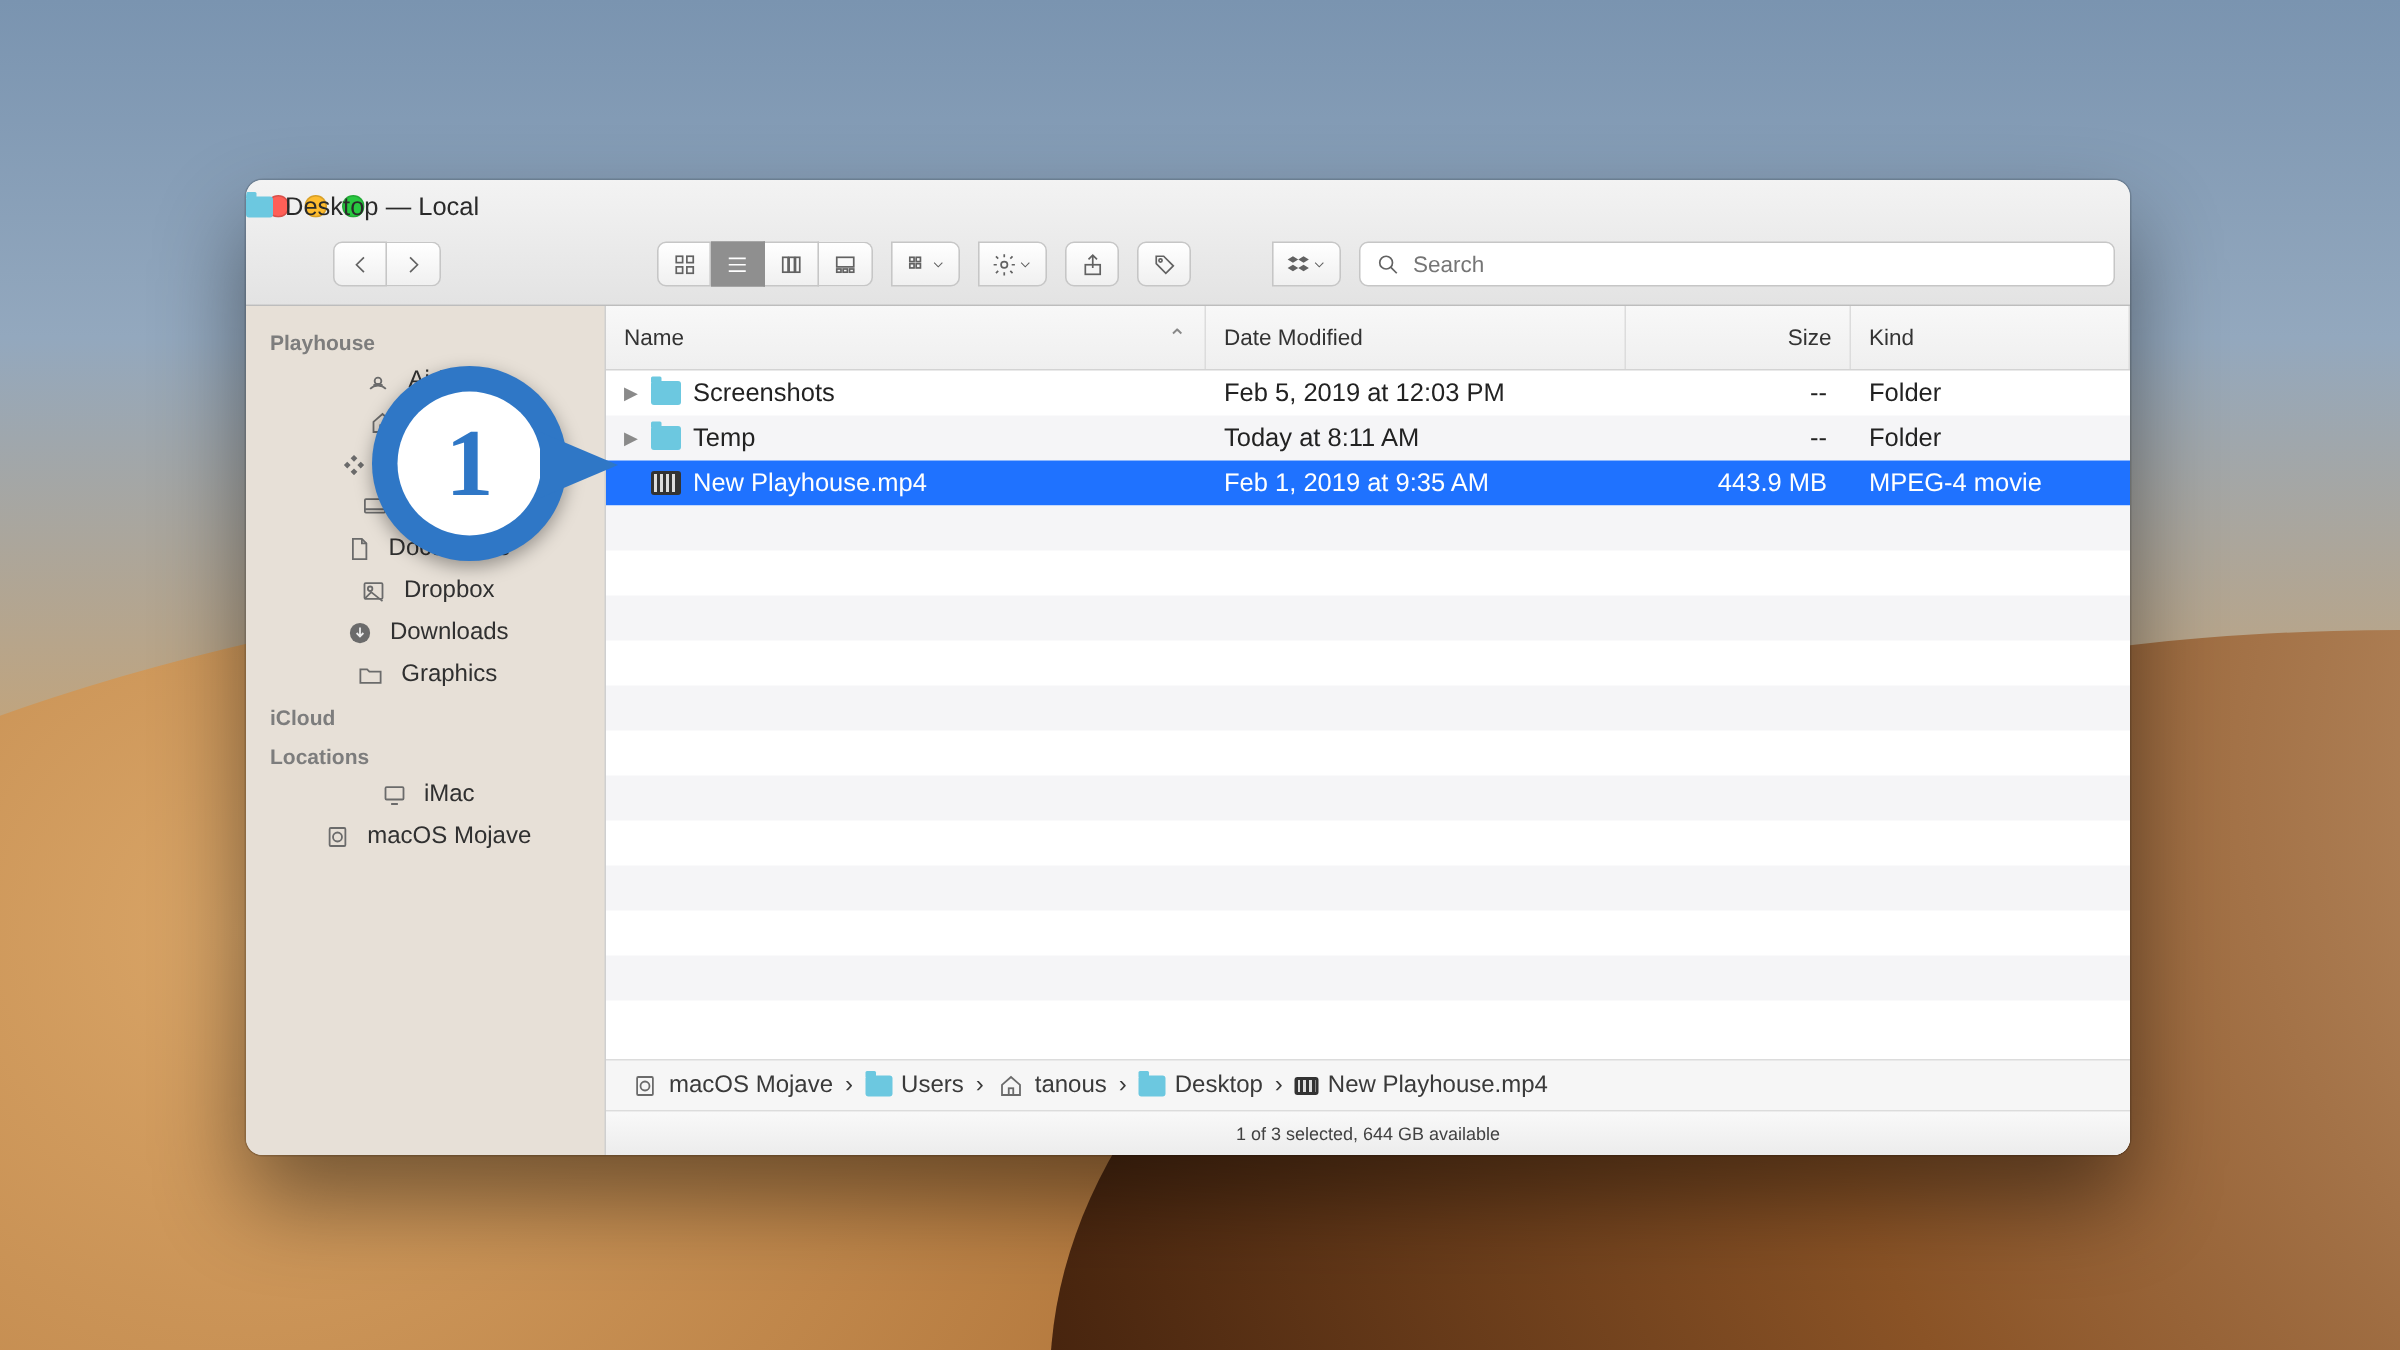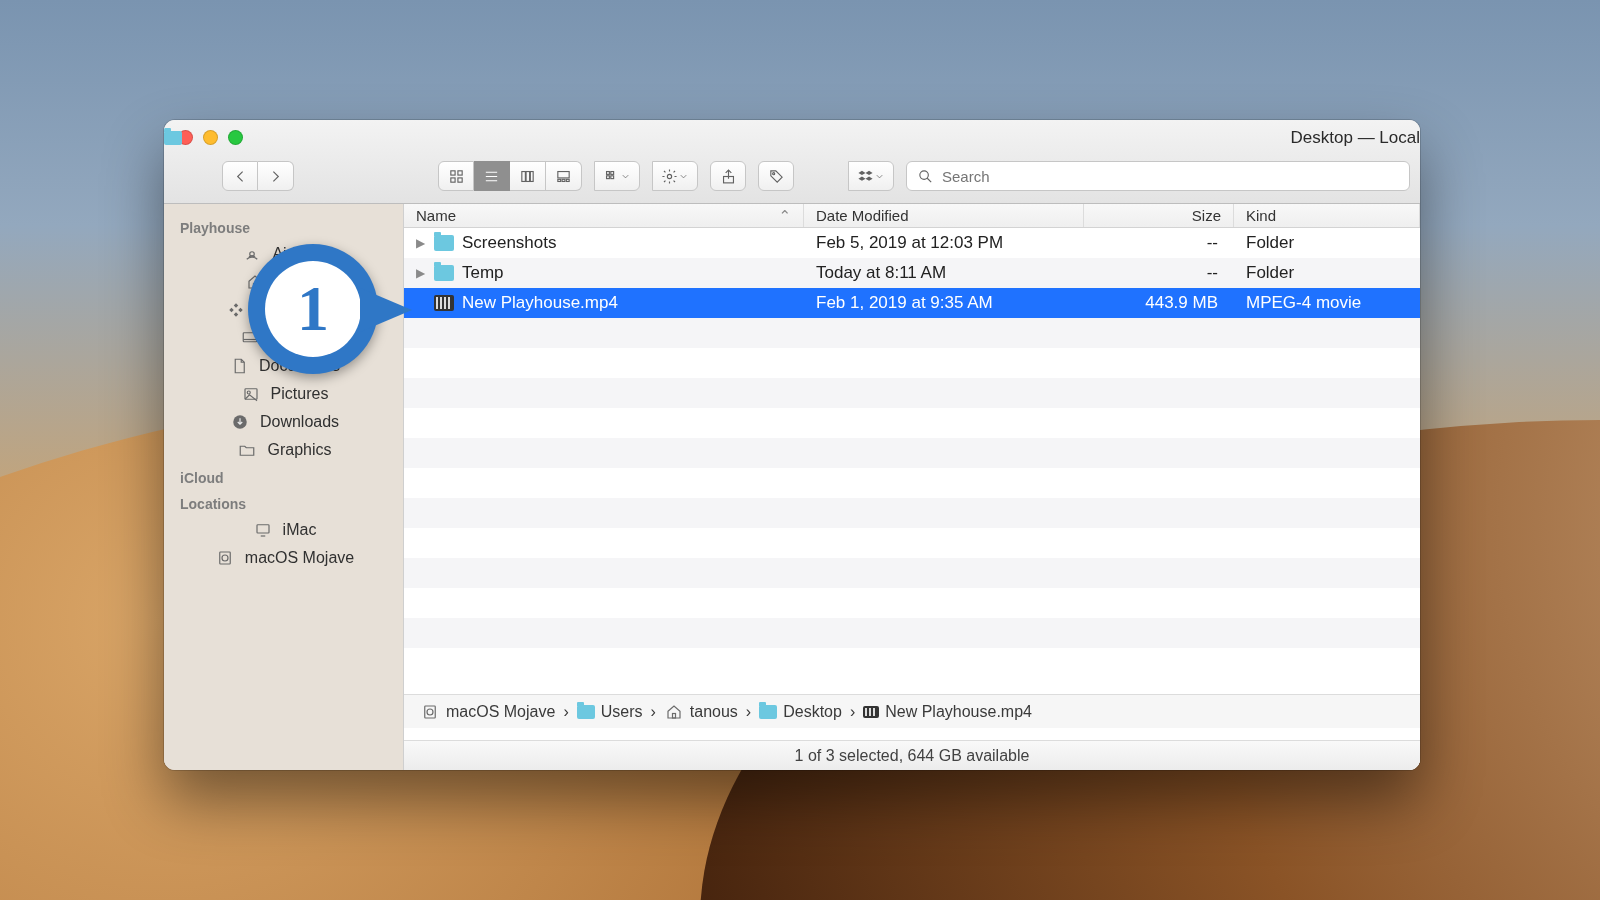--- a/index.html
+++ b/index.html
@@ -20,21 +20,21 @@
     background:#ececec; border-radius:11px; box-shadow:0 30px 60px rgba(0,0,0,0.45), 0 0 0 1px rgba(0,0,0,0.15);
     display:flex; flex-direction:column; overflow:hidden;
   }
   .titlebar {
     height:84px; background:linear-gradient(#f3f3f3,#e3e3e3);
     border-bottom:1px solid #bdbdbd; position:relative; flex:0 0 auto;
   }
   .traffic { position:absolute; left:14px; top:10px; display:flex; gap:10px; }
   .dot { width:15px; height:15px; border-radius:50%; border:1px solid rgba(0,0,0,0.15); }
   .dot.red{background:#ff5f57;} .dot.yellow{background:#febc2e;} .dot.green{background:#28c840;}
-  .title { position:absolute; left:0; right:0; top:8px; text-align:center; font-size:17px; color:#2a2a2a; display:flex; align-items:center; justify-content:space-between; gap:8px;}
+  .title { position:absolute; left:0; right:0; top:8px; text-align:center; font-size:17px; color:#2a2a2a; display:flex; align-items:center; justify-content:flex-start; gap:8px;}
   .folder-mini { width:18px; height:14px; background:#6cc8e0; border-radius:2px; position:relative; }
   .folder-mini::before{content:"";position:absolute;left:0;top:-3px;width:7px;height:4px;background:#6cc8e0;border-radius:1px 1px 0 0;}
   .toolbar { position:absolute; left:10px; right:10px; top:36px; height:40px; display:flex; align-items:center; gap:12px;margin-left:48px; }
   .btngrp { display:flex; }
   .tbtn {
     height:30px; min-width:36px; background:linear-gradient(#ffffff,#f0f0f0);
     border:1px solid #c6c6c6; display:flex; align-items:center; justify-content:center;
     color:#555; font-size:15px; padding:0 8px;
   }
   .btngrp .tbtn:first-child{border-radius:6px 0 0 6px;}
@@ -53,21 +53,21 @@
 
   .body { flex:1; display:flex; overflow:hidden; }
   .sidebar { width:240px; background:rgba(230,222,211,0.85); border-right:1px solid #cfcfcf; padding:10px 0 0 0; overflow:hidden; font-size:16px; color:#303030;}
   .sb-head { color:#7d7d7d; font-size:14px; font-weight:600; padding:6px 16px 4px; }
   .sb-item { display:flex; align-items:center; gap:10px; padding:5px 16px 5px 18px; cursor:default;justify-content:center;}
   .sb-item.sel { background:rgba(0,0,0,0); }
   .sb-ic { width:20px; height:18px; display:flex; align-items:center; justify-content:center; color:#6b6b6b;}
   .sb-ic svg{width:18px;height:18px;stroke:#6b6b6b;fill:none;stroke-width:1.6;}
 
   .main { flex:1; display:flex; flex-direction:column; background:#fff; }
-  .cols { height:24px; background:linear-gradient(#f8f8f8,#efefef); border-bottom:1px solid #d3d3d3;
+  .cols { height:43px; background:linear-gradient(#f8f8f8,#efefef); border-bottom:1px solid #d3d3d3;
     display:flex; font-size:15px; color:#333; align-items:center; }
   .col { padding:0 12px; border-right:1px solid #dcdcdc; height:100%; display:flex; align-items:center; justify-content:space-between;}
   .col.name{flex:0 0 400px;} .col.date{flex:0 0 280px;} .col.size{flex:0 0 150px; justify-content:flex-end;} .col.kind{flex:1;}
   .rows { flex:1; overflow:auto; }
   .row { height:30px; display:flex; align-items:center; font-size:17px; color:#222; }
   .row:nth-child(even){background:#f5f5f7;}
   .row.sel{background:#1f72ff;color:#fff;}
   .c-name{flex:0 0 400px; display:flex; align-items:center; gap:8px; padding-left:12px;}
   .c-date{flex:0 0 280px; padding-left:12px;}
   .c-size{flex:0 0 150px; text-align:right; padding-right:16px;}
@@ -75,21 +75,21 @@
   .disclose{width:10px;color:#8a8a8a;font-size:12px;}
   .row.sel .disclose{color:#fff;}
   .fileico{width:20px;height:16px;border-radius:2px;background:#6cc8e0;position:relative;}
   .fileico::before{content:"";position:absolute;left:0;top:-3px;width:7px;height:4px;background:#6cc8e0;border-radius:1px 1px 0 0;}
   .fileico.video{background:#333;}
   .fileico.video::before{display:none;}
   .fileico.video::after{content:"";position:absolute;left:2px;right:2px;top:2px;bottom:2px;background:repeating-linear-gradient(90deg,#ddd 0 2px,#333 2px 4px);}
 
   .pathbar{height:34px;border-top:1px solid #dcdcdc;background:#f6f6f6;display:flex;align-items:center;gap:8px;padding:0 16px;font-size:16px;color:#3a3a3a;overflow:hidden;}
   .crumb{display:flex;align-items:center;gap:6px;}
-  .status{height:30px;border-top:1px solid #dcdcdc;background:linear-gradient(#f9f9f9,#ececec);display:flex;align-items:center;justify-content:center;font-size:16px;color:#424242;margin-top:12px;}
+  .status{height:30px;border-top:1px solid #dcdcdc;background:linear-gradient(#f9f9f9,#ececec);display:flex;align-items:center;justify-content:center;font-size:12px;color:#424242;}
 
   
   .badge {
     position:absolute; left:248px; top:244px; width:172px; height:130px; pointer-events:none;
   }
   .badge .circle{
     width:130px;height:130px;border-radius:50%;background:#2f77c6;display:flex;align-items:center;justify-content:center;
     box-shadow:0 4px 12px rgba(0,0,0,0.35);
   }
   .badge .inner{
@@ -269,21 +269,21 @@
           <span>Documents</span>
         </div>
         <div class="sb-item">
           <span class="sb-ic">
             <svg viewBox="0 0 24 24">
               <rect x="4" y="5" width="16" height="14" rx="1"></rect>
               <circle cx="9" cy="10" r="2"></circle>
               <path d="M4 19l6-6 10 8"></path>
             </svg>
           </span>
-          <span>Pictures</span>
+          <span>Dropbox</span>
         </div>
         <div class="sb-item">
           <span class="sb-ic">
             <svg viewBox="0 0 24 24">
               <circle cx="12" cy="12" r="9" fill="#6b6b6b" stroke="none"></circle>
               <path d="M12 7v7M9 12l3 3 3-3" stroke="#ececec"></path>
             </svg>
           </span>
           <span>Downloads</span>
         </div>

